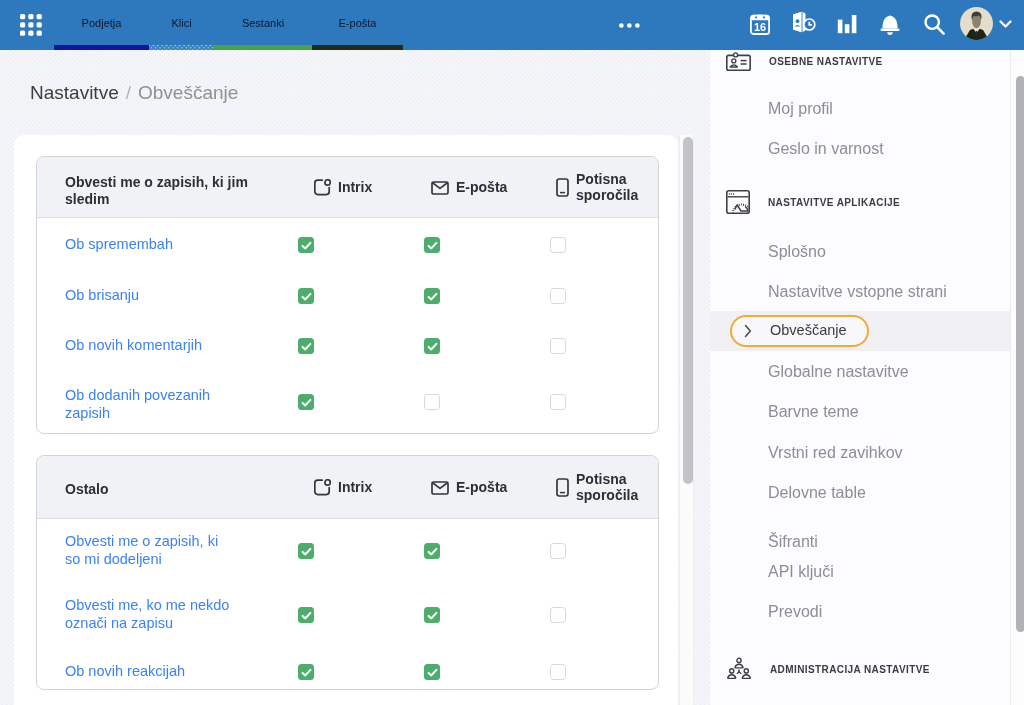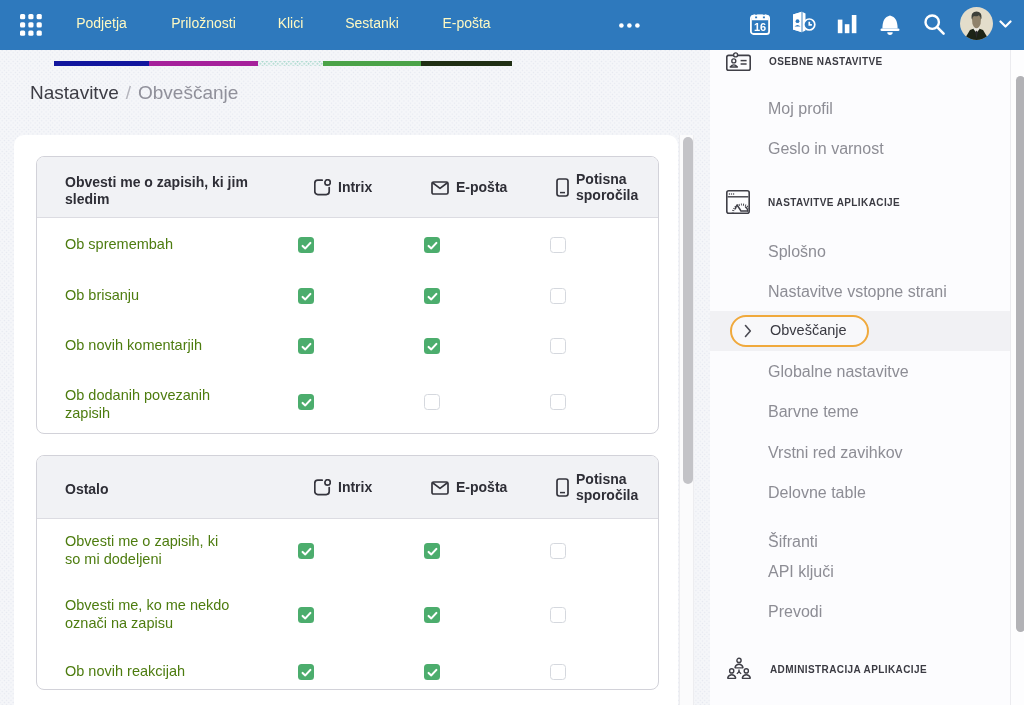--- a/index.html
+++ b/index.html
@@ -8,37 +8,37 @@
   background-color:#f5f6f9;
   background-image: radial-gradient(circle, rgba(215,219,231,0.5) 0.65px, rgba(0,0,0,0) 0.95px), radial-gradient(circle, rgba(215,219,231,0.5) 0.65px, rgba(0,0,0,0) 0.95px);
   background-size: 4.4px 4.4px, 4.4px 4.4px;
   background-position: 0 0, 2.2px 2.2px;
   position:relative;
 }
 
 #nav { position:absolute; left:0; top:0; width:1024px; height:50px; background:#2e79bd; }
 #grid { position:absolute; left:20px; top:14px; width:22px; height:22px; }
 #tabs { position:absolute; left:54px; top:0; height:50px; display:flex; }
-.tab { height:61px; line-height:46px; text-align:center; color:#fef9c3; font-size:14px; font-weight:500; position:relative; }
+.tab { height:45px; line-height:46px; text-align:center; color:#0f172a; font-size:11px; font-weight:500; position:relative; }
 .tab .ul { position:absolute; left:0; bottom:-5px; width:100%; height:5px; }
 #dots3 { position:absolute; left:619px; top:23px; width:21px; height:5px; }
 .navicon { position:absolute; top:0; }
 
 #crumb { position:absolute; left:30px; top:82px; font-size:19px; }
 #crumb .c1 { color:#3d3d45; font-weight:500; }
 #crumb .sl { color:#b4b4bc; font-weight:400; padding:0 7px; }
 #crumb .c2 { color:#90909a; font-weight:400; }
 
 #panel { position:absolute; left:14px; top:135px; width:664px; height:570px; background:#fff; border-radius:10px 10px 0 0; }
 .card { position:absolute; left:22px; width:623px; background:#fff; border:1px solid #d2d2d9; border-radius:8px;padding-left:44px; }
 .chead { position:absolute; left:0; top:0; width:100%; background:#f1f2f5; border-bottom:1px solid #dcdce2; border-radius:7px 7px 0 0; }
 .ctitle { position:absolute; left:28px; font-size:14px; font-weight:bold; color:#2e2e36; line-height:16.5px; }
 .colh { position:absolute; display:flex; align-items:center; font-size:14px; font-weight:bold; color:#2e2e36; line-height:15.5px; }
 .colh svg { margin-right:7px; flex:none; }
-.rowlab { position:absolute; left:28px; font-size:14.5px; color:#4d7c0f; line-height:17.5px; }
+.rowlab { position:absolute; left:28px; font-size:14.5px; color:#3b82f6; line-height:17.5px; }
 .cb { position:absolute; width:16px; height:16px; border-radius:3.5px; }
 .cb.on { background:#4cad6d; }
 .cb.on svg { position:absolute; left:1.5px; top:1.5px; }
 .cb.off { background:#fff; border:1.4px solid #d5d8de; }
 
 #sb1 { position:absolute; left:679px; top:135px; width:15px; height:570px; background:#fbfbfc; border-left:1px solid #ededf0; border-right:1px solid #ededf0; }
 #sb1t { position:absolute; left:2.5px; top:2px; width:10px; height:347px; background:#c3c3c7; border-radius:5px; }
 #sb2 { position:absolute; left:1010px; top:50px; width:14px; height:655px; background:#fdfdfe; border-left:1px solid #ebebef; }
 #sb2t { position:absolute; left:5px; top:26px; width:8.5px; height:556px; background:#b2b2b6; border-radius:4.5px; }
 
@@ -62,21 +62,20 @@
       <rect x="0" y="8.3" width="5.2" height="5.2" rx="1.5"></rect>
         <rect x="8.3" y="8.3" width="5.2" height="5.2" rx="1.5"></rect>
         <rect x="16.6" y="8.3" width="5.2" height="5.2" rx="1.5"></rect>
       <rect x="0" y="16.6" width="5.2" height="5.2" rx="1.5"></rect>
         <rect x="8.3" y="16.6" width="5.2" height="5.2" rx="1.5"></rect>
         <rect x="16.6" y="16.6" width="5.2" height="5.2" rx="1.5"></rect>
     </g>
   </svg>
   <div id="tabs">
     <div class="tab" style="width:95px">Podjetja<div class="ul" style="background:#12169e"></div></div>
-    <div class="tab" style="width:109px">Priložnosti<div class="ul" style="background:#a6219b"></div></div>
     <div class="tab" style="width:65px">Klici<div class="ul" style="background-image:radial-gradient(circle, rgba(160,215,200,0.95) 0.75px, rgba(0,0,0,0) 1.05px), radial-gradient(circle, rgba(160,215,200,0.95) 0.75px, rgba(0,0,0,0) 1.05px);background-size:4.4px 4.4px;background-position:0 0.6px, 2.2px 2.8px"></div></div>
     <div class="tab" style="width:98px">Sestanki<div class="ul" style="background:#4ba348"></div></div>
     <div class="tab" style="width:91px">E-pošta<div class="ul" style="background:#202f14"></div></div>
   </div>
   <svg id="dots3" viewBox="0 0 21 5">
     <circle cx="2.4" cy="2.5" r="2.3" fill="#fff"></circle>
       <circle cx="10.4" cy="2.5" r="2.3" fill="#fff"></circle>
       <circle cx="18.4" cy="2.5" r="2.3" fill="#fff"></circle>
   </svg>
 
@@ -330,18 +329,18 @@
       <g fill="none" stroke="#3f3f47" stroke-width="1.4" stroke-linejoin="round">
         <circle cx="13" cy="3.4" r="2.1"></circle>
         <path d="M9 10.4 q0.9 -3.1 4 -3.1 q3.1 0 4 3.1 l-0.3 0.5 h-7.4 z"></path>
         <circle cx="5.7" cy="13.9" r="2.1"></circle>
         <path d="M1.7 20.9 q0.9 -3.1 4 -3.1 q3.1 0 4 3.1 l-0.3 0.5 h-7.4 z"></path>
         <circle cx="20.3" cy="13.9" r="2.1"></circle>
         <path d="M16.3 20.9 q0.9 -3.1 4 -3.1 q3.1 0 4 3.1 l-0.3 0.5 h-7.4 z"></path>
         <path d="M13 12.4 v2.2 M13 14.6 l-2.1 2.3 M13 14.6 l2.1 2.3"></path>
       </g>
     </svg>
-    <span class="st">ADMINISTRACIJA APLIKACIJE</span>
+    <span class="st">ADMINISTRACIJA NASTAVITVE</span>
   </div>
 </div>
 <div id="sb2">
     <div id="sb2t"></div>
   </div>
 
 </body></html>

